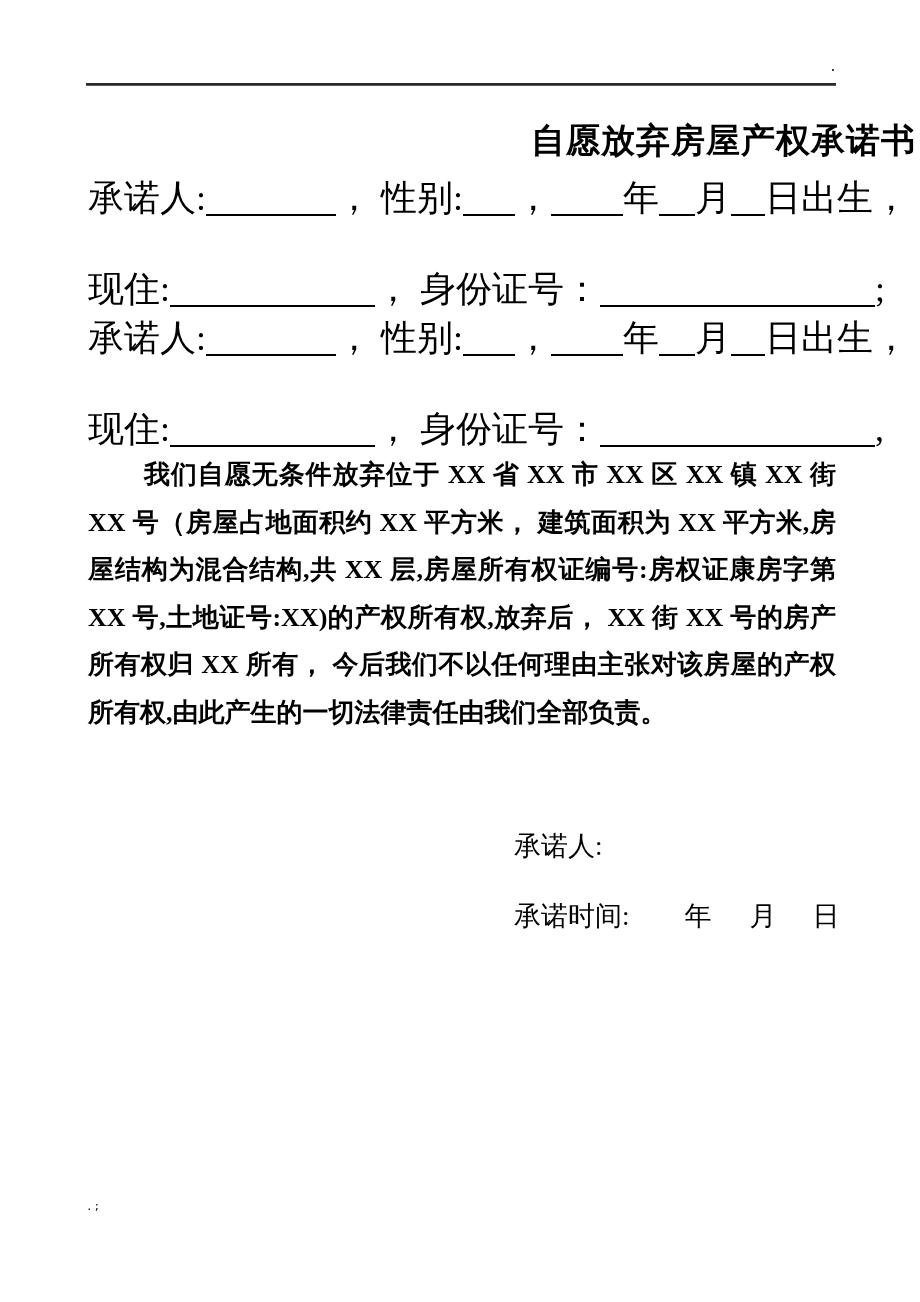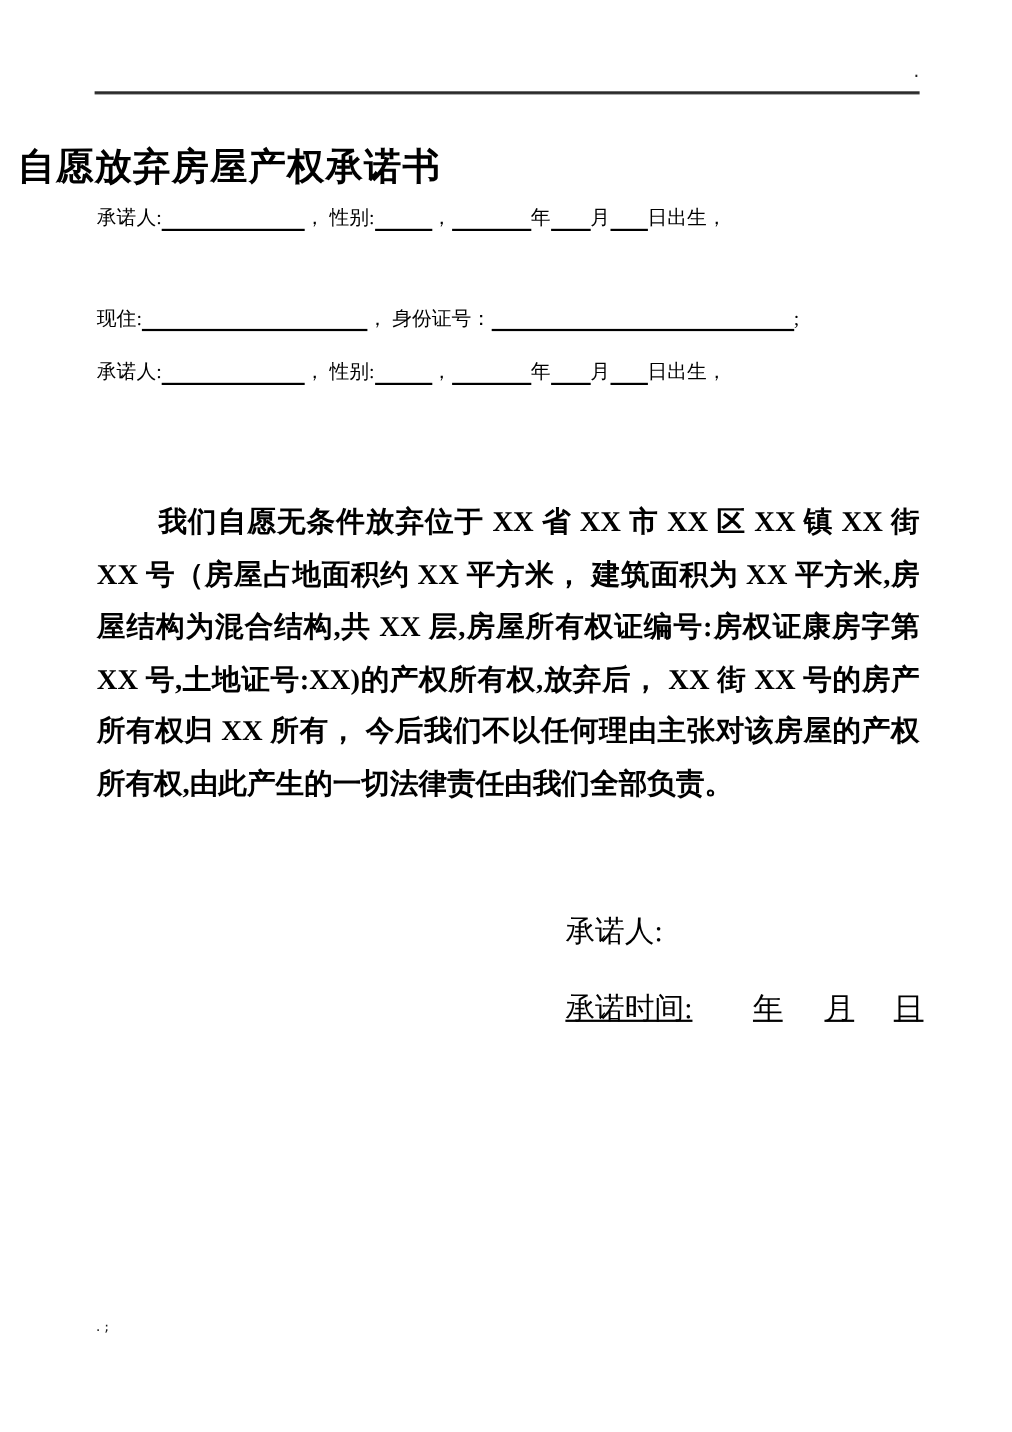--- a/index.html
+++ b/index.html
@@ -20,29 +20,29 @@
   .top-rule{
     position:absolute;left:86px;top:83px;width:750px;height:3px;
     background:linear-gradient(to bottom,#2a2a2a 0,#2a2a2a 60%,#7a7a7a 100%);
   }
   .tr-mark{
     position:absolute;left:826px;top:56px;width:14px;height:20px;
     font-size:14px;line-height:20px;color:#222;text-align:center;
     font-family:"DejaVu Sans Mono",monospace;
   }
   .doc-title{
-    position:absolute;left:0;right:0;top:114px;margin:16px;
-    text-align:left;
+    position:absolute;left:0;right:0;top:114px;margin:4px;
+    text-align:right;
     font-family:"Liberation Sans","DejaVu Sans",sans-serif;
     font-weight:700;font-size:34px;line-height:44px;
     letter-spacing:1px;color:var(--text);
   }
   .form-line{
     position:absolute;left:88px;width:750px;height:48px;
-    font-size:18px;line-height:48px;white-space:nowrap;
+    font-size:36px;line-height:48px;white-space:nowrap;
   }
   .fl-1{top:174px;}
   .fl-2{top:265px;}
   .fl-3{top:314px;}
   .fl-4{top:405px;}
   .form-line .seg{display:inline-block;}
   .form-line .blank{
     display:inline-block;
     height:30px;
     border-bottom:2px solid #000;
@@ -58,21 +58,21 @@
     text-align:justify;
     text-indent:56px;
   }
   .body-text .closing{
     text-indent:50px;
   }
   .signature{
     position:absolute;left:514px;top:822px;width:340px;
     font-size:27px;line-height:48px;white-space:nowrap;
   }
-  .sig-date{margin-top:22px;text-decoration:underline;}
+  .sig-date{margin-top:22px;}
   .sig-date .y{margin-left:55px;}
   .sig-date .m{margin-left:38px;}
   .sig-date .d{margin-left:36px;}
   .bl-mark{
     position:absolute;left:86px;top:1200px;
     font-size:11px;line-height:14px;color:#1a1a1a;letter-spacing:1px;
     font-family:"DejaVu Sans Mono",monospace;
   }
 </style>
 </head>
@@ -81,20 +81,21 @@
 <div class="page">
 
   <div class="top-rule"></div>
   <div class="tr-mark">.</div>
 
   <h1 class="doc-title">自愿放弃房屋产权承诺书</h1>
 
   <div class="form-line fl-1"><span class="seg">承诺人: </span><span class="blank" style="width: 130px;"></span><span class="seg">， 性别:</span><span class="blank" style="width: 52px;"></span><span class="seg"> ， </span><span class="blank" style="width: 72px;"></span><span class="seg">年</span><span class="blank" style="width: 36px;"></span><span class="seg">月</span><span class="blank" style="width: 34px;"></span><span class="seg">日出生，</span></div>
   <div class="form-line fl-2"><span class="seg">现住:</span><span class="blank" style="width: 205px;"></span><span class="seg">， 身份证号： </span><span class="blank" style="width: 275px;"></span><span class="seg">;</span></div>
   <div class="form-line fl-3"><span class="seg">承诺人: </span><span class="blank" style="width: 130px;"></span><span class="seg">， 性别:</span><span class="blank" style="width: 52px;"></span><span class="seg"> ， </span><span class="blank" style="width: 72px;"></span><span class="seg">年</span><span class="blank" style="width: 36px;"></span><span class="seg">月</span><span class="blank" style="width: 34px;"></span><span class="seg">日出生，</span></div>
+  <div class="form-line fl-4"><span class="seg">现住:</span><span class="blank" style="width: 205px;"></span><span class="seg">， 身份证号： </span><span class="blank" style="width: 275px;"></span><span class="seg">,</span></div>
 
   <div class="body-text">
     <p class="para">我们自愿无条件放弃位于 XX 省 XX 市 XX 区 XX 镇 XX 街 XX 号（房屋占地面积约 XX 平方米， 建筑面积为 XX 平方米,房屋结构为混合结构,共 XX 层,房屋所有权证编号:房权证康房字第 XX 号,土地证号:XX)的产权所有权,放弃后， XX 街 XX 号的房产所有权归 XX 所有， 今后我们不以任何理由主张对该房屋的产权所有权,由此产生的一切法律责任由我们全部负责。</p>
   </div>
 
   <div class="signature">
     <div class="sig-name">
       <span>承诺人:</span>
     </div>
     <div class="sig-date">

